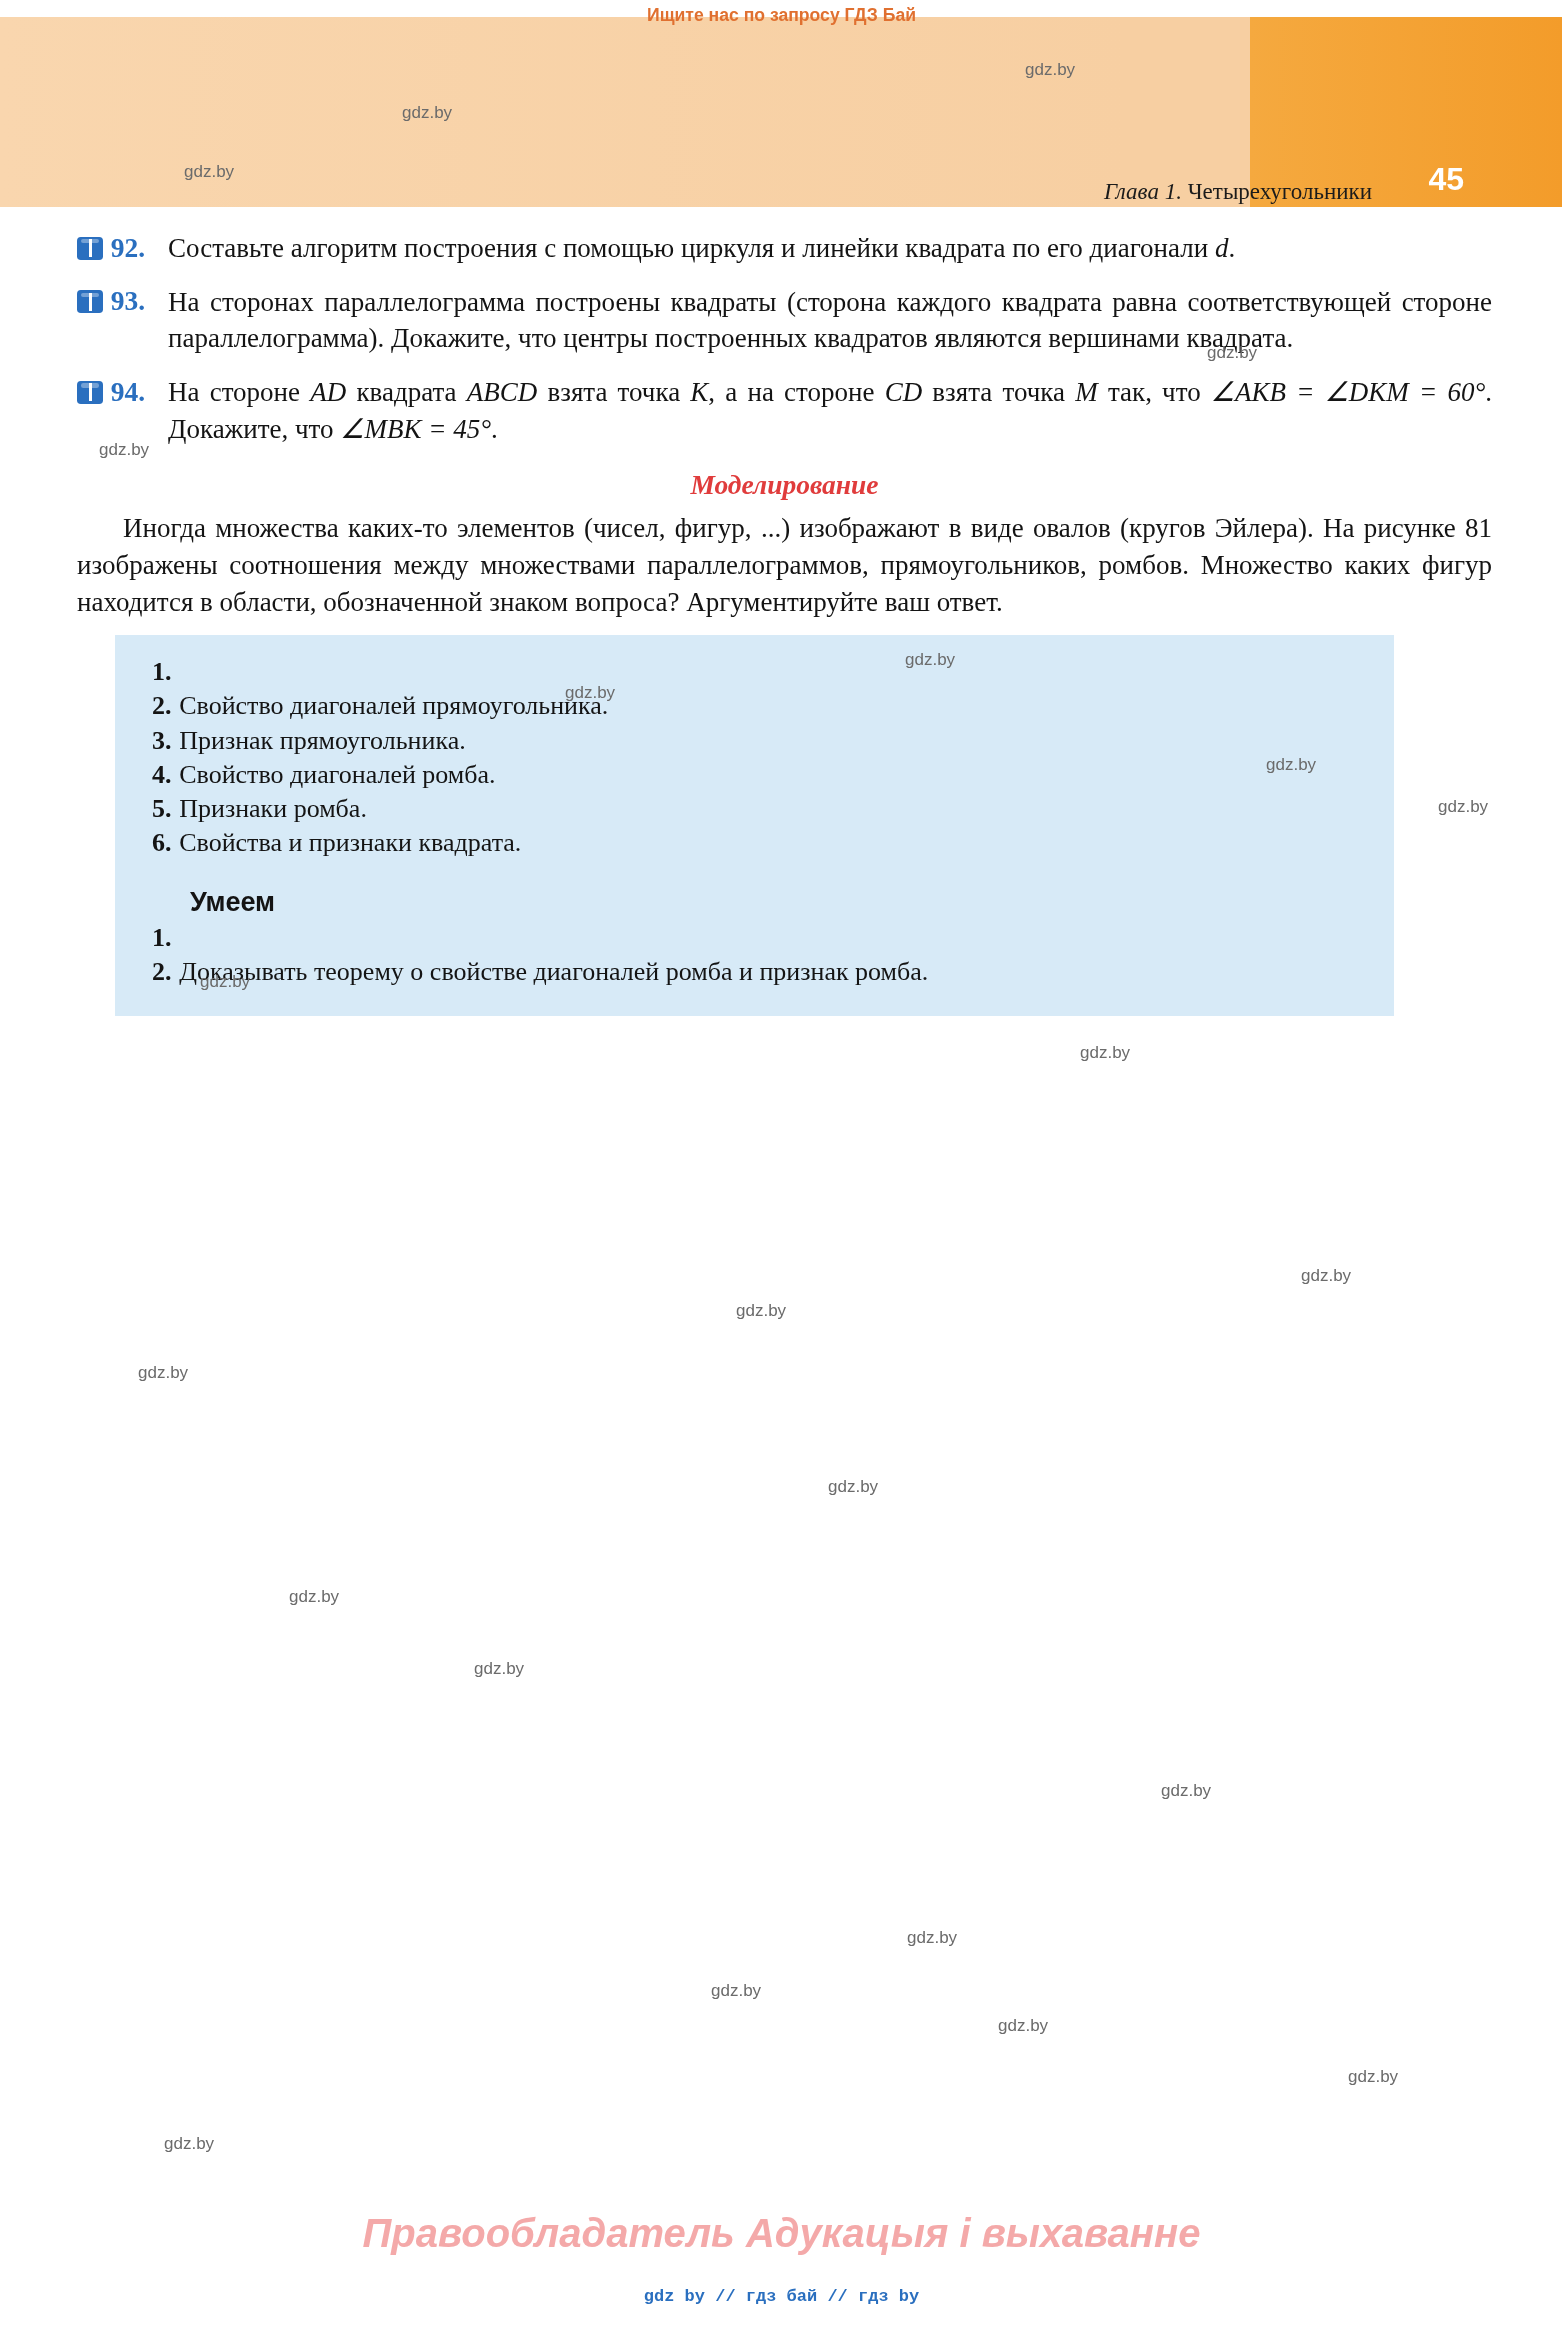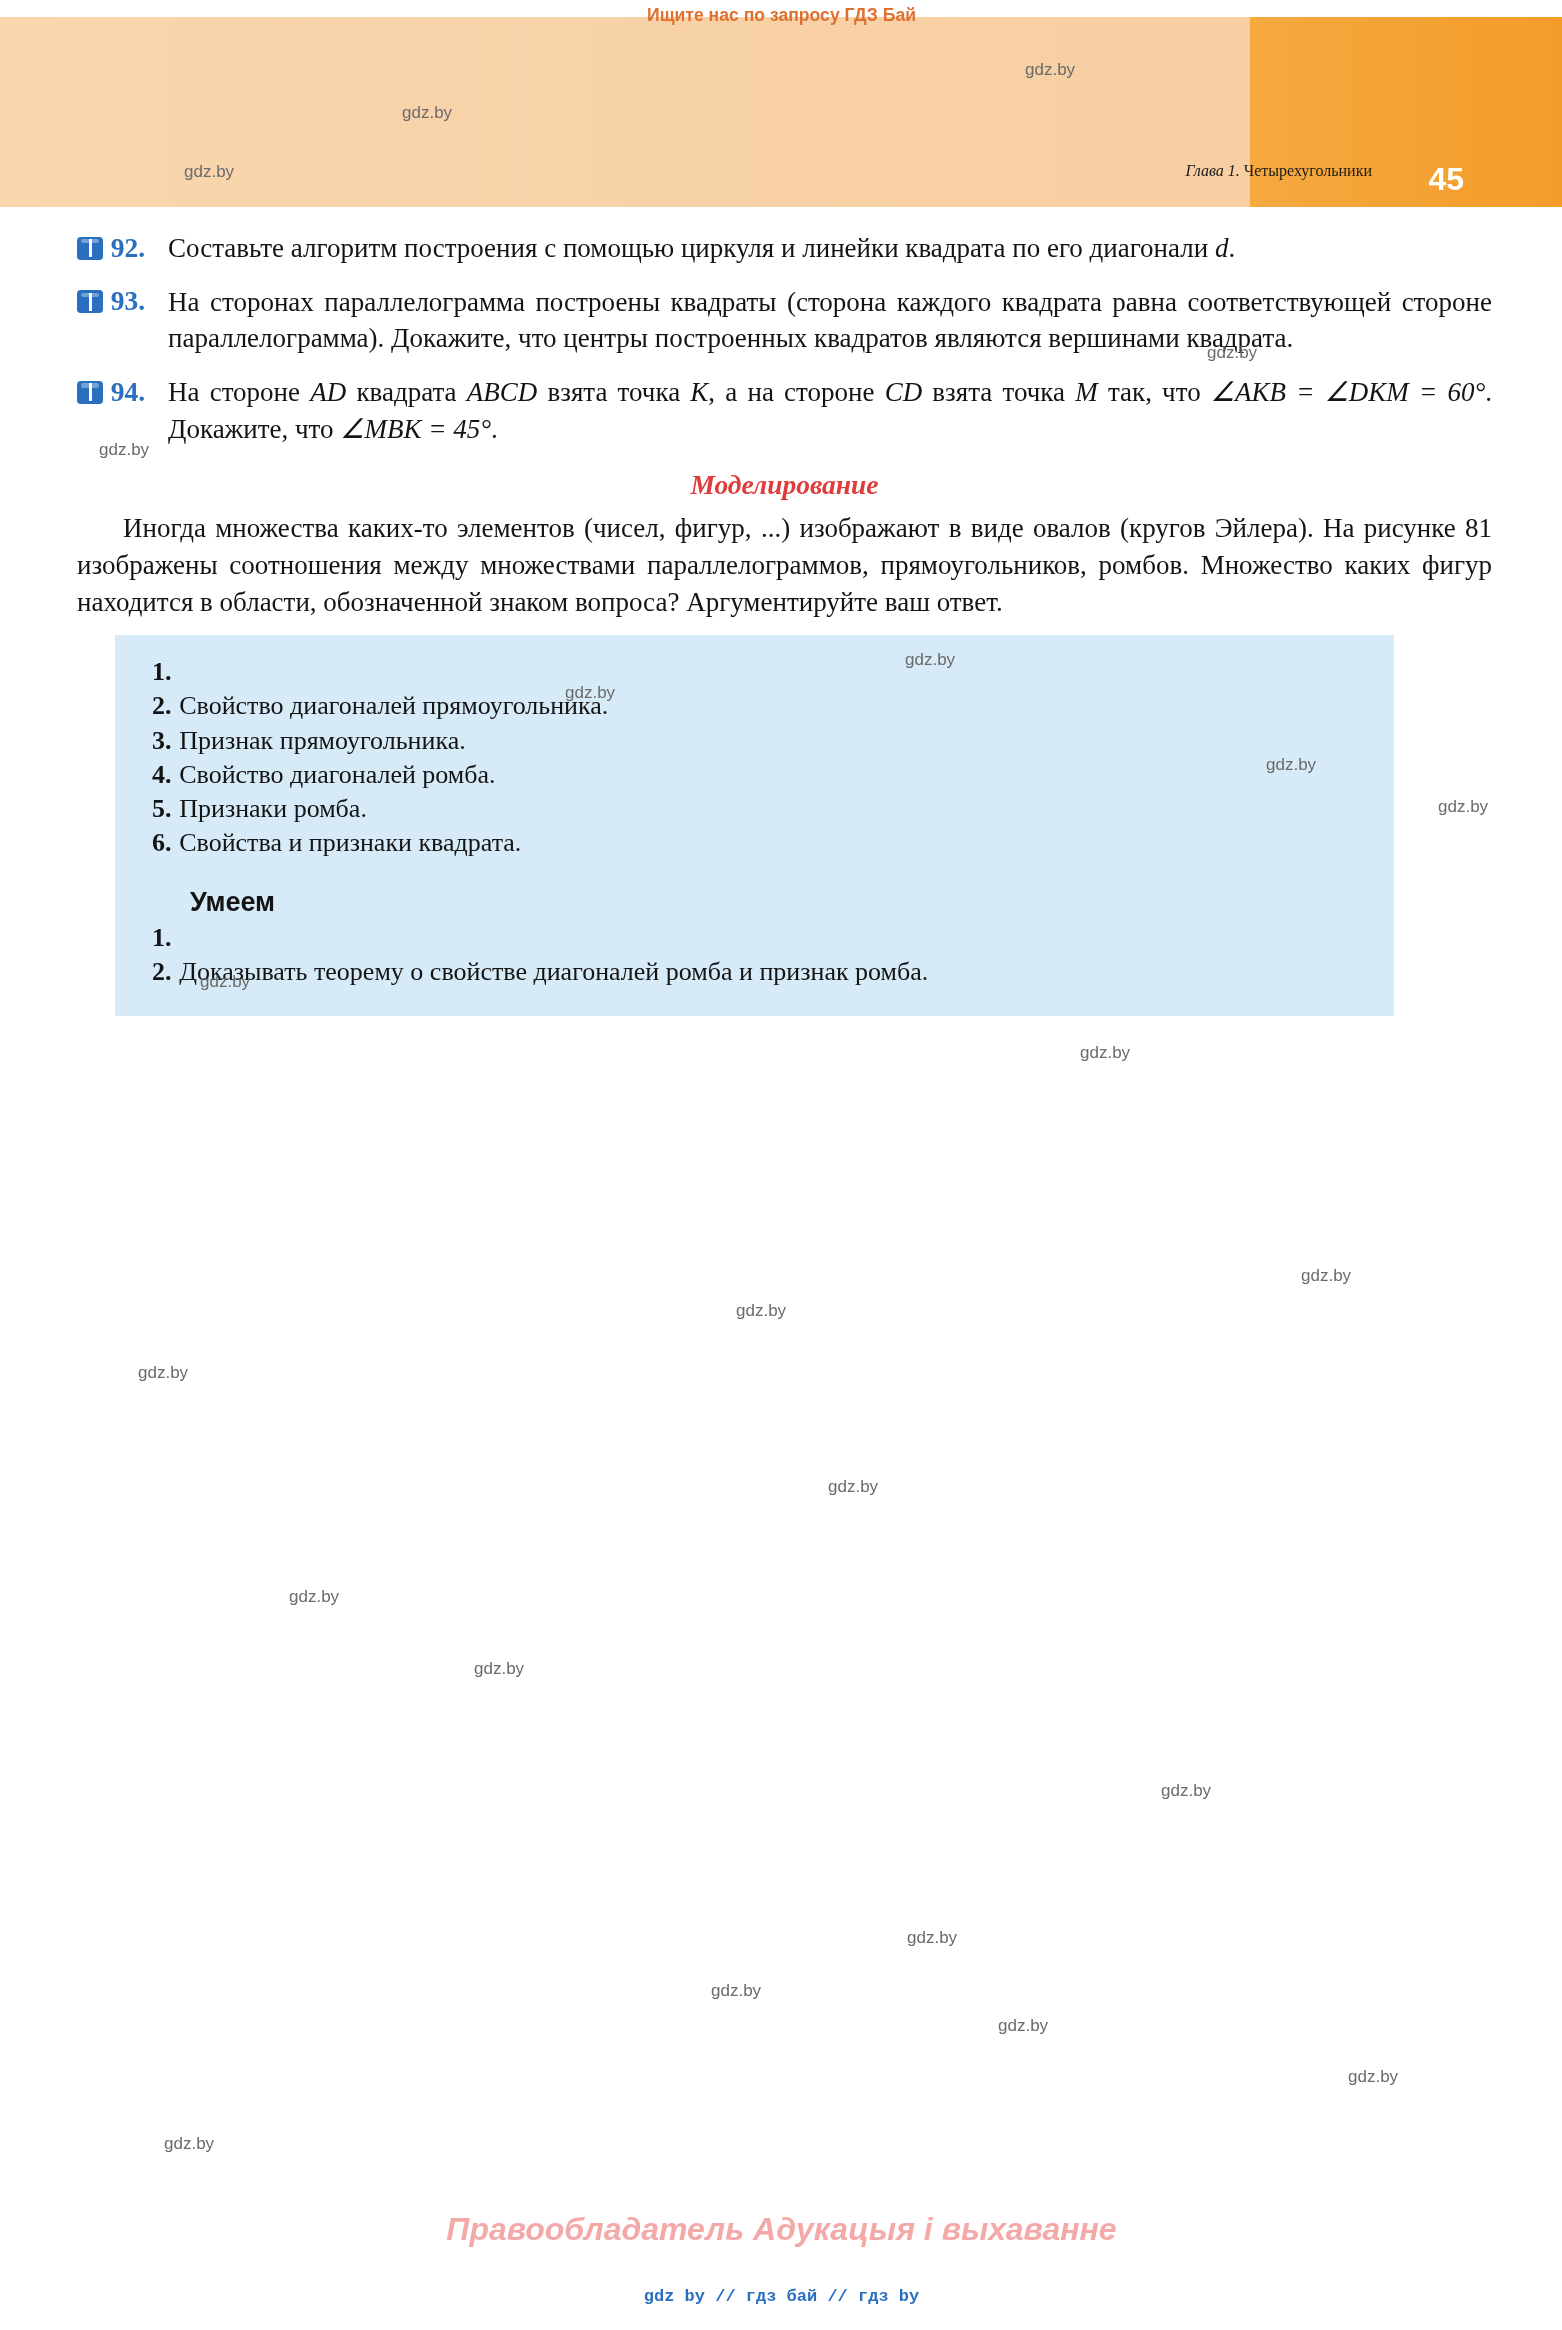--- a/index.html
+++ b/index.html
@@ -34,24 +34,24 @@
     position: absolute;
     top: 17px; left: 0;
     width: 1563px;
     height: 190px;
     background: linear-gradient(to right, #f9d6ae 0%, #f7cfa2 72%, #f7cfa2 80%, #f5a93f 80%, #f39c2a 100%);
     z-index: 5;
   }
   .header-band .chapter {
     position: absolute;
     right: 191px;
-    bottom: 27px;
+    bottom: 2px;
     font-family: "Liberation Serif", serif;
     font-style: italic;
-    font-size: 16px;
+    font-size: 23px;
     color: #1b1b1b;
     white-space: nowrap;
   }
   .header-band .chapter .chapter-rest { font-style: normal; }
   .header-band .page-number {
     position: absolute;
     right: 99px;
     bottom: 9.2px;
     font-family: "Liberation Sans", sans-serif;
     font-size: 32px;
@@ -246,21 +246,21 @@
   .box-list.justify li .t { text-align: justify; }
 
   
   .footer-brand {
     position: absolute;
     left: 0; right: 0;
     top: 2211px;
     text-align: center;
     font-family: "Liberation Sans", sans-serif;
     font-style: italic;
-    font-size: 32px;
+    font-size: 40px;
     font-weight: bold;
     color: #f4a9a9;
   }
   .footer-line {
     position: absolute;
     left: 0; right: 0;
     top: 2287px;
     text-align: center;
     font-family: Liberation Mono, monospace;
     font-size: 17px;

